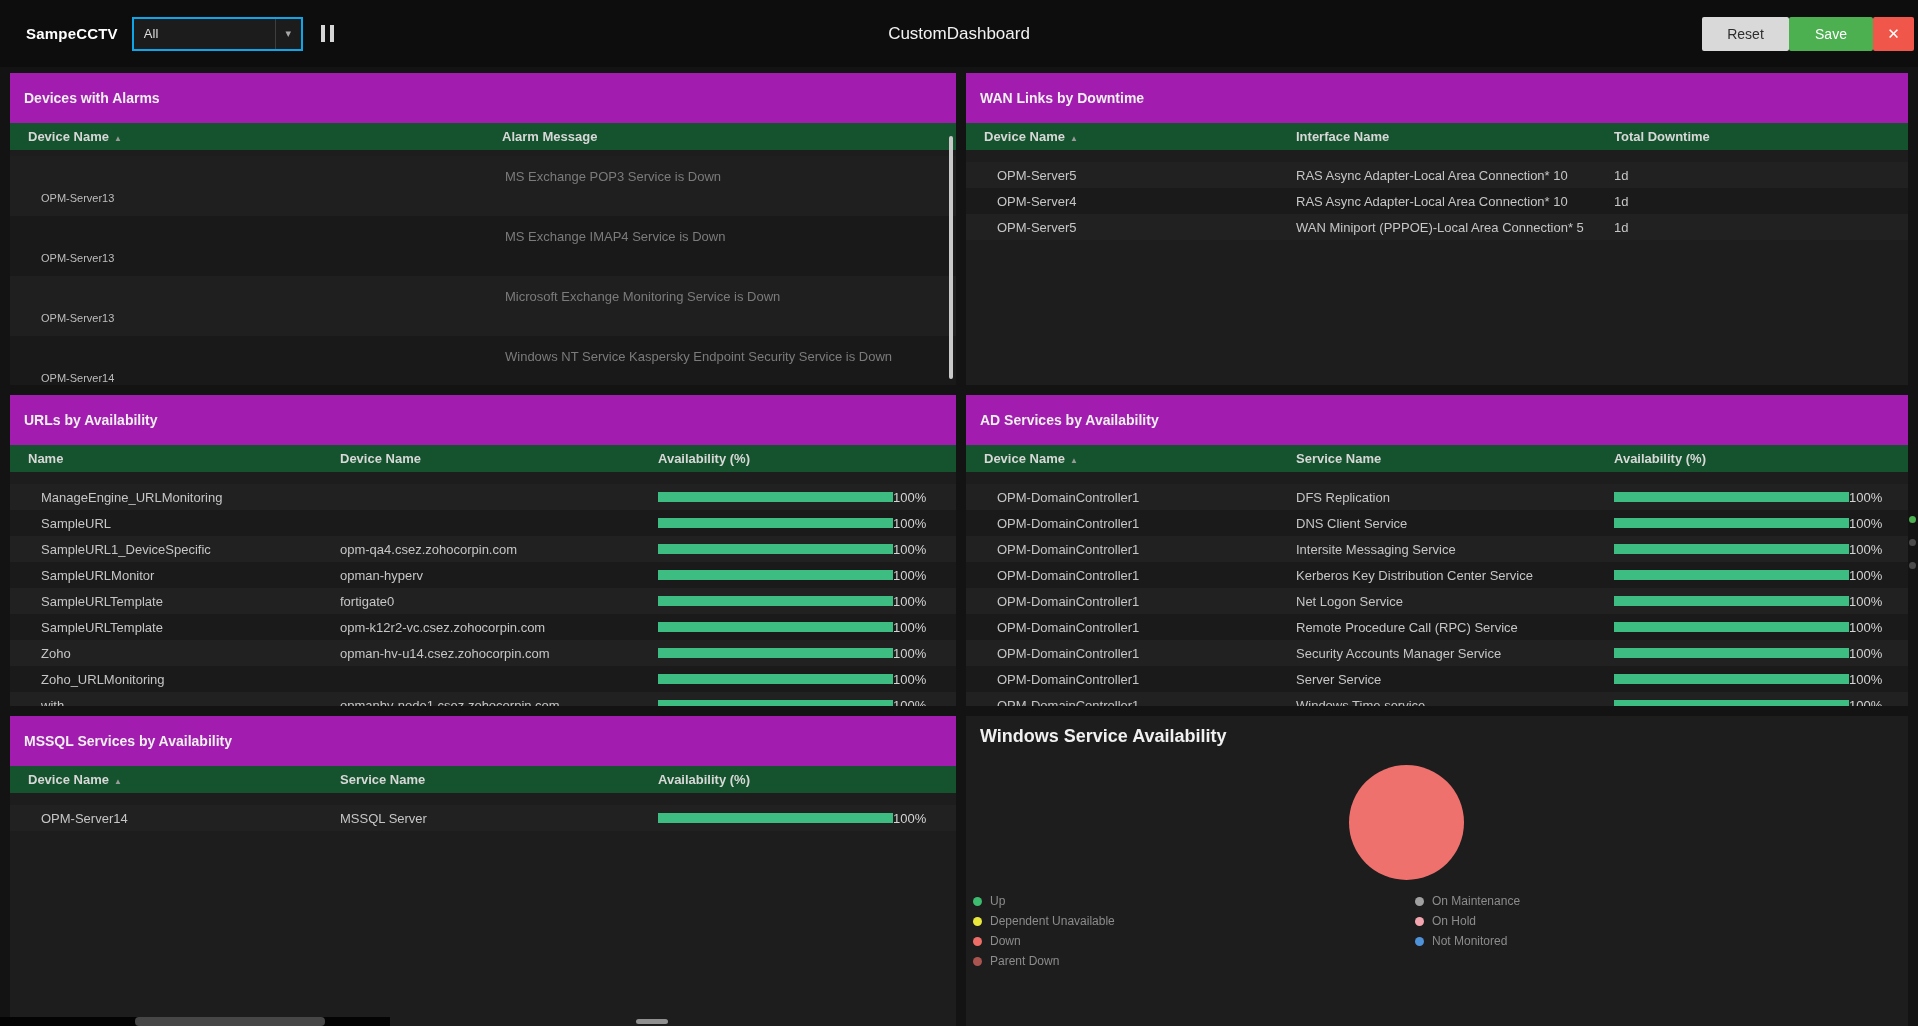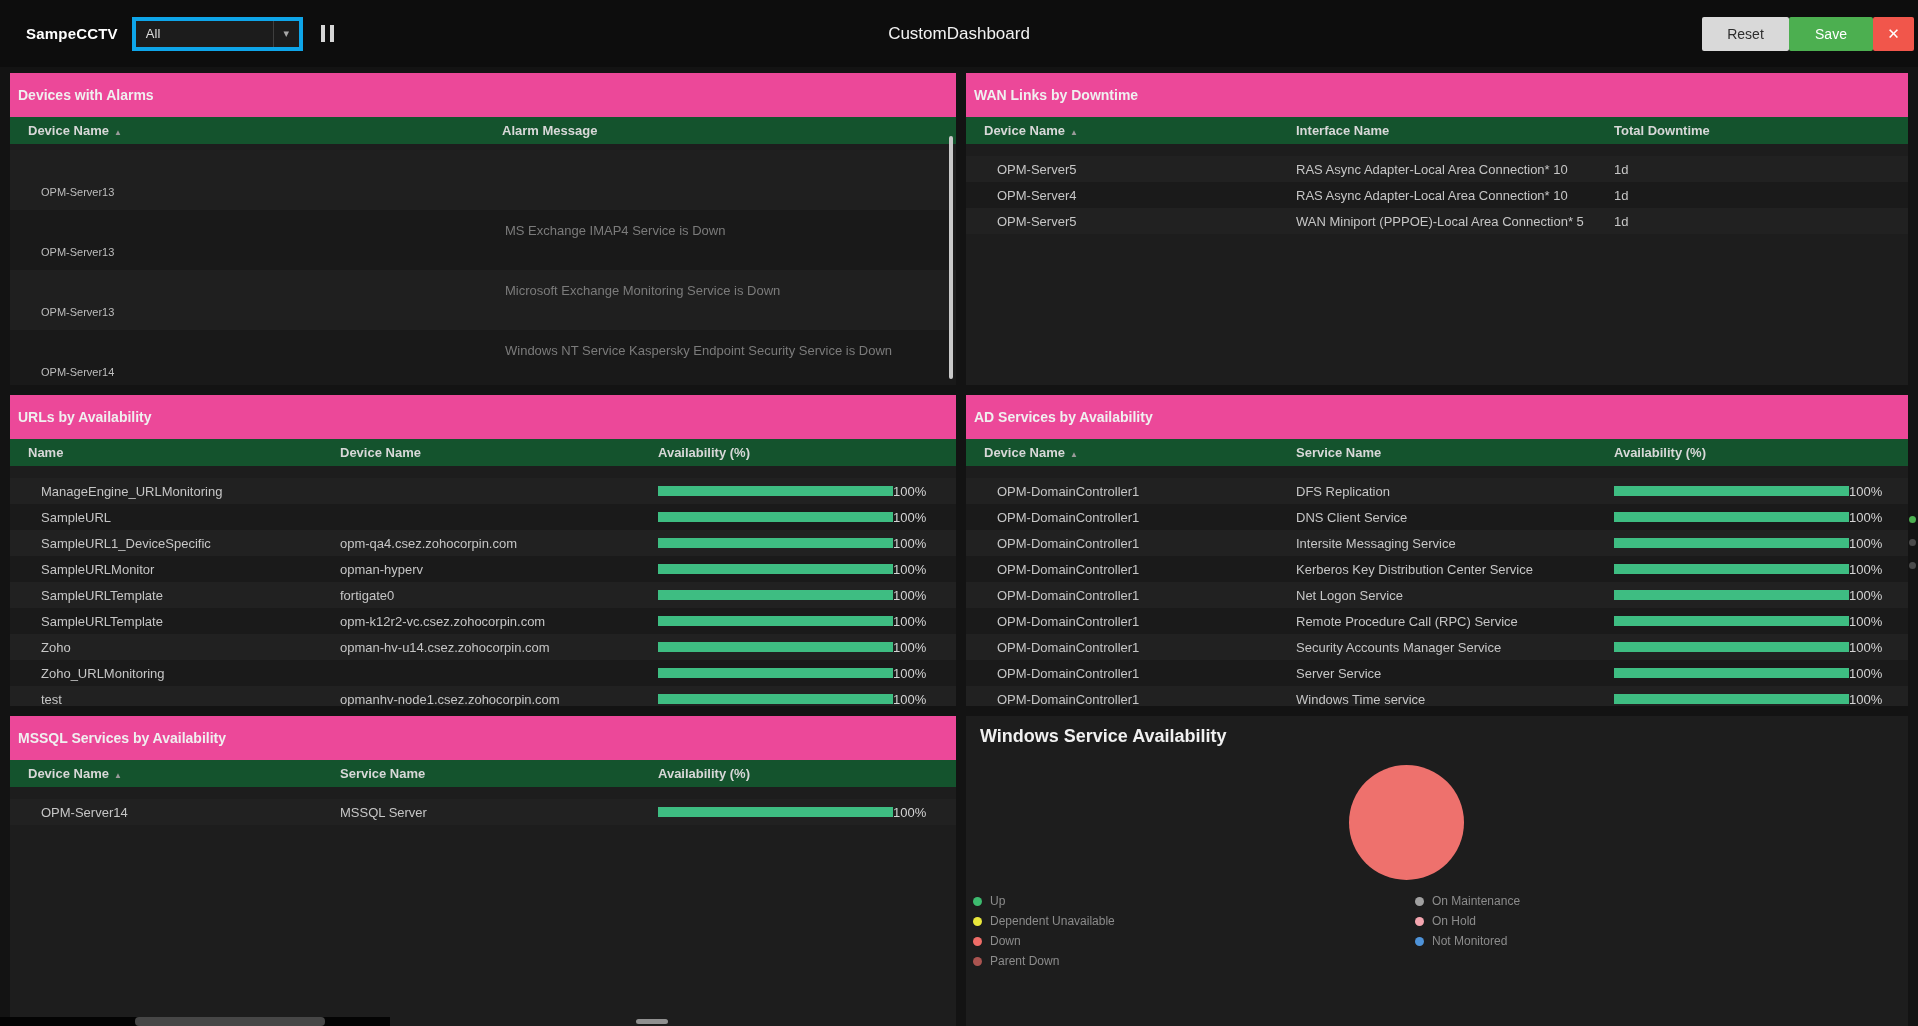--- a/index.html
+++ b/index.html
@@ -2,36 +2,36 @@
 <html><head>
 <meta charset="utf-8">
 <style>
   *{box-sizing:border-box;margin:0;padding:0}
   html,body{width:1918px;height:1026px}
   body{background:#131313;font-family:"Liberation Sans","DejaVu Sans",sans-serif;overflow:hidden;position:relative;color:#c9c9c9}
 
   
   .topbar{position:absolute;top:0;left:0;width:1918px;height:67px;background:#0d0d0d;display:flex;align-items:center;padding:0 4px 0 26px}
   .brand{font-size:15px;font-weight:700;color:#ffffff;letter-spacing:.2px}
-  .select{margin-left:14px;width:171px;height:34px;background:#1c1c1c;border:4px solid #0ea5e9;display:flex;align-items:center;color:#dddddd;font-size:13px;cursor:pointer}
+  .select{margin-left:14px;width:171px;height:34px;background:#1c1c1c;border:2px solid #0ea5e9;display:flex;align-items:center;color:#dddddd;font-size:13px;cursor:pointer}
   .select-value{flex:1;padding-left:10px}
   .select-caret{width:26px;height:100%;display:flex;align-items:center;justify-content:center;border-left:1px solid #3e3e3e;color:#a8a8a8;font-size:11px}
   .pause{margin-left:18px;display:flex;gap:5px;cursor:pointer}
   .pause i{display:block;width:4px;height:17px;background:#d6d6d6}
   .title{position:absolute;left:50%;top:0;height:67px;line-height:67px;transform:translateX(-50%);font-size:17px;color:#f2f2f2}
   .actions{margin-left:auto;display:flex;align-items:center}
   .btn{height:34px;border:none;border-radius:2px;font-size:14px;font-family:inherit;cursor:pointer;display:flex;align-items:center;justify-content:center}
   .btn-reset{width:87px;color:#2e2e2e}
   .btn-save{width:84px;color:#ffffff}
   .btn-close{width:41px;color:#ffffff;font-size:15px}
 
   
   .dash{position:absolute;top:73px;left:10px;display:grid;grid-template-columns:946px 942px;grid-template-rows:312px 311px 310px;gap:10px}
   .panel{background:#1d1d1d;overflow:hidden;position:relative}
-  .panel-h{height:44px;background:#ec4899;display:flex;align-items:center;padding-left:8px;font-size:14px;font-weight:700;color:#f0f0f0}
+  .panel-h{height:50px;background:#a21caf;display:flex;align-items:center;padding-left:14px;font-size:14px;font-weight:700;color:#f0f0f0}
 
   
   .t3{display:grid;grid-template-columns:330px 318px 1fr}
   .t2{display:grid;grid-template-columns:492px 1fr}
   .thead{height:27px;background:#14532d;font-size:13px;font-weight:700;color:#d8d8d8;align-items:center}
   .th.first{padding-left:18px}
   .sort{font-size:8px;color:#9a9a9a;margin-left:5px;font-weight:400}
   .gap12{height:12px}
   .gap6{height:6px}
   .trow{height:26px;align-items:center;font-size:13px;color:#c6c6c6}
@@ -99,20 +99,21 @@
   <section class="panel">
     <div class="panel-h">Devices with Alarms</div>
     <div class="thead t2">
       <span class="th first"><span>Device Name</span><span class="sort">▲</span></span>
       <span class="th">Alarm Message</span>
     </div>
     <div class="gap6"></div>
     <div class="tbody2">
       <div class="arow t2">
         <span class="dev">OPM-Server13</span>
+        <span class="msg">MS Exchange POP3 Service is Down</span>
       </div>
       <div class="arow t2">
         <span class="dev">OPM-Server13</span>
         <span class="msg">MS Exchange IMAP4 Service is Down</span>
       </div>
       <div class="arow t2">
         <span class="dev">OPM-Server13</span>
         <span class="msg">Microsoft Exchange Monitoring Service is Down</span>
       </div>
       <div class="arow t2">
@@ -233,21 +234,21 @@
         <span class="td first">Zoho_URLMonitoring</span>
         <span class="td"></span>
         <span class="td avail">
           <span class="bar">
               <span class="bar-fill" style="background: rgb(62, 189, 130); width: 100%;"></span>
             </span>
           <span class="pct">100%</span>
         </span>
       </div>
       <div class="trow t3">
-        <span class="td first">test</span>
+        <span class="td first">with</span>
         <span class="td">opmanhv-node1.csez.zohocorpin.com</span>
         <span class="td avail">
           <span class="bar">
               <span class="bar-fill" style="background: rgb(62, 189, 130); width: 100%;"></span>
             </span>
           <span class="pct">100%</span>
         </span>
       </div>
     </div>
   </section>

